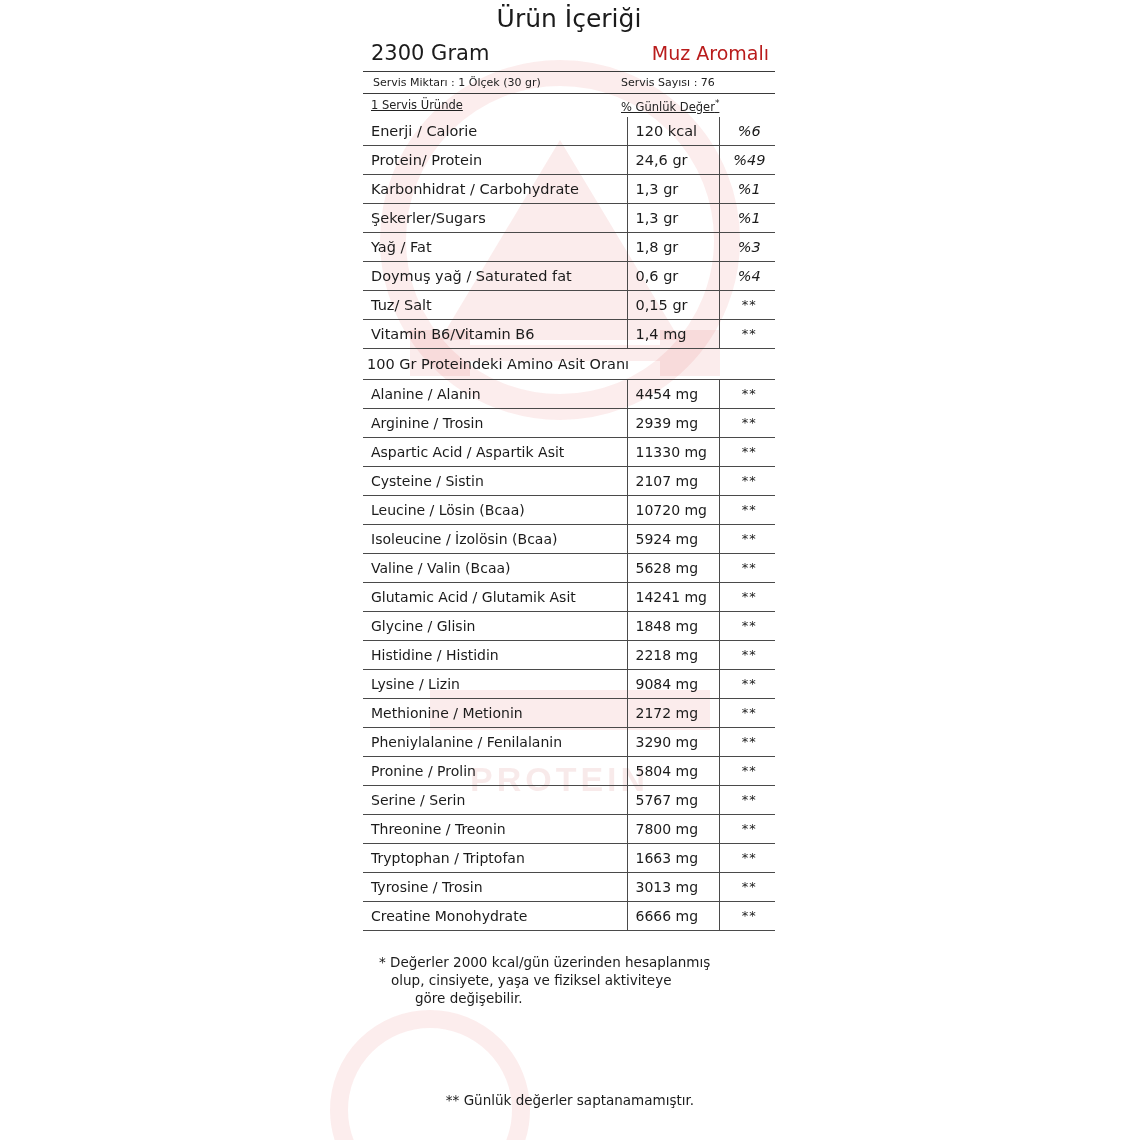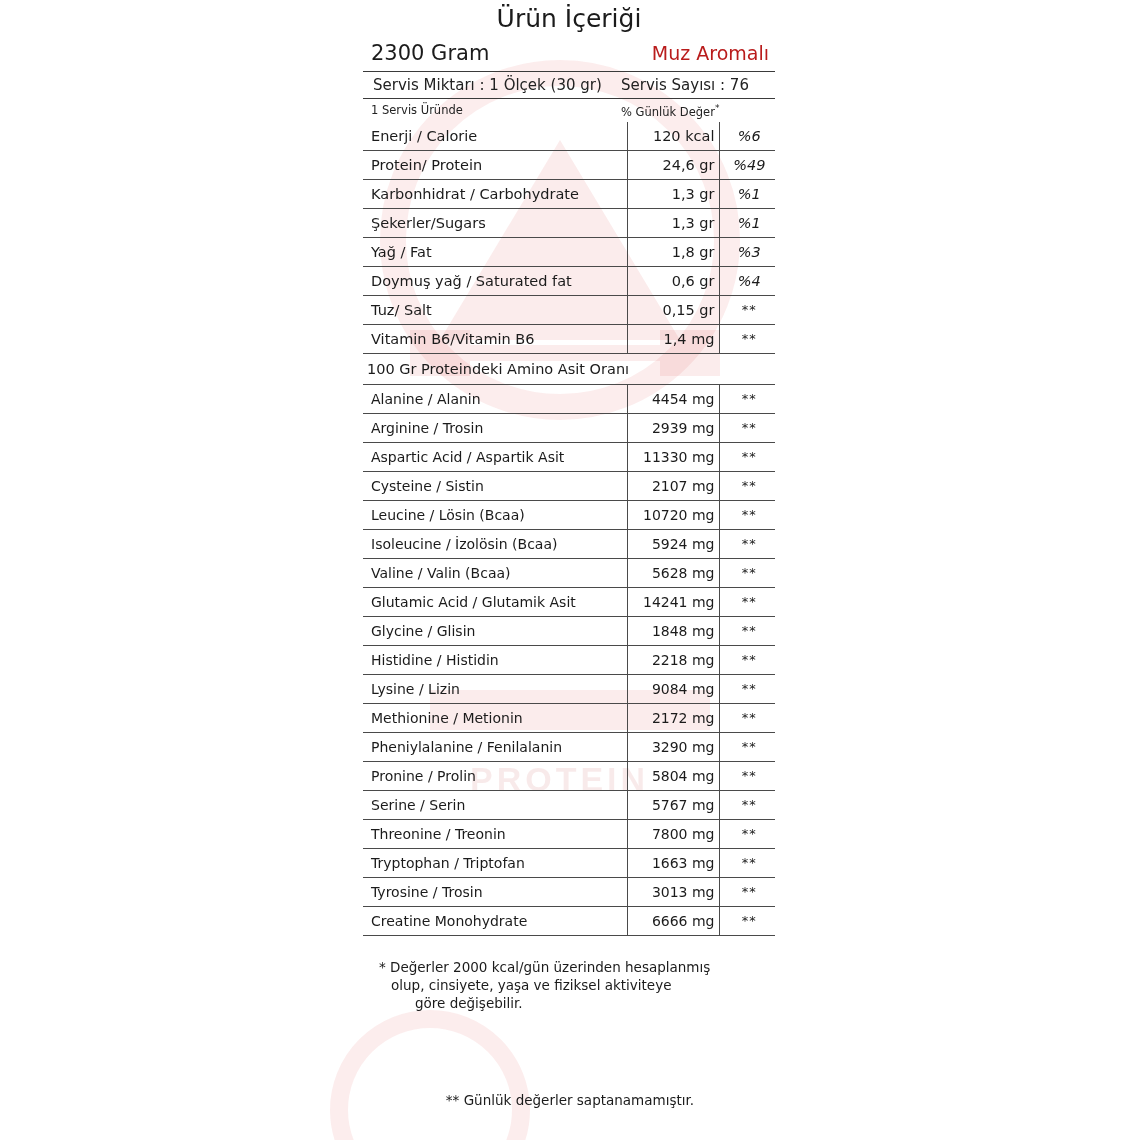--- a/index.html
+++ b/index.html
@@ -66,52 +66,53 @@
     justify-content: space-between;
     padding: 0 6px 6px 8px;
   }
   .head-weight { font-size: 21px; color: #1b1b1b; }
   .head-flavor { font-size: 19px; color: #b91c1c; }
 
   .rule { border-bottom: 1.4px solid #3a3a3a; }
 
   .serv-row {
     display: flex;
-    font-size: 15px;
+    font-size: 11px;
     color: #222;
     padding: 4px 4px 4px 10px;
     align-items: center;
   }
   .serv-left { flex: 1; }
   .serv-right { width: 150px; }
 
   .sub-row {
     display: flex;
     font-size: 11.5px;
     color: #222;
     padding: 4px 4px 3px 8px;
+    text-decoration: underline;
   }
   .sub-left { flex: 1; }
   .sub-right { width: 150px; }
   .sup { font-size: 9px; vertical-align: super; }
 
   table.nut {
     width: 100%;
     border-collapse: collapse;
     font-size: 14.5px;
     color: #1b1b1b;
   }
   table.nut td {
     border-bottom: 1.2px solid #4a4a4a;
     padding: 6px 4px 6px 8px;
     background: transparent;
     white-space: nowrap;
   }
   td.name  { text-align: left; }
-  td.value { text-align: right; width: 92px; border-left: 1.2px solid #4a4a4a; }
+  td.value { text-align: left; width: 92px; border-left: 1.2px solid #4a4a4a; }
   td.dv    { text-align: center; width: 56px; border-left: 1.2px solid #4a4a4a; font-style: italic; }
   td.dv.stars { font-style: normal; font-size: 13px; letter-spacing: 1px; }
 
   tr.section td {
     font-size: 14.5px;
     padding: 7px 4px 7px 4px;
     border-bottom: 1.2px solid #4a4a4a;
   }
 
   .amino-name { font-size: 14px; }

